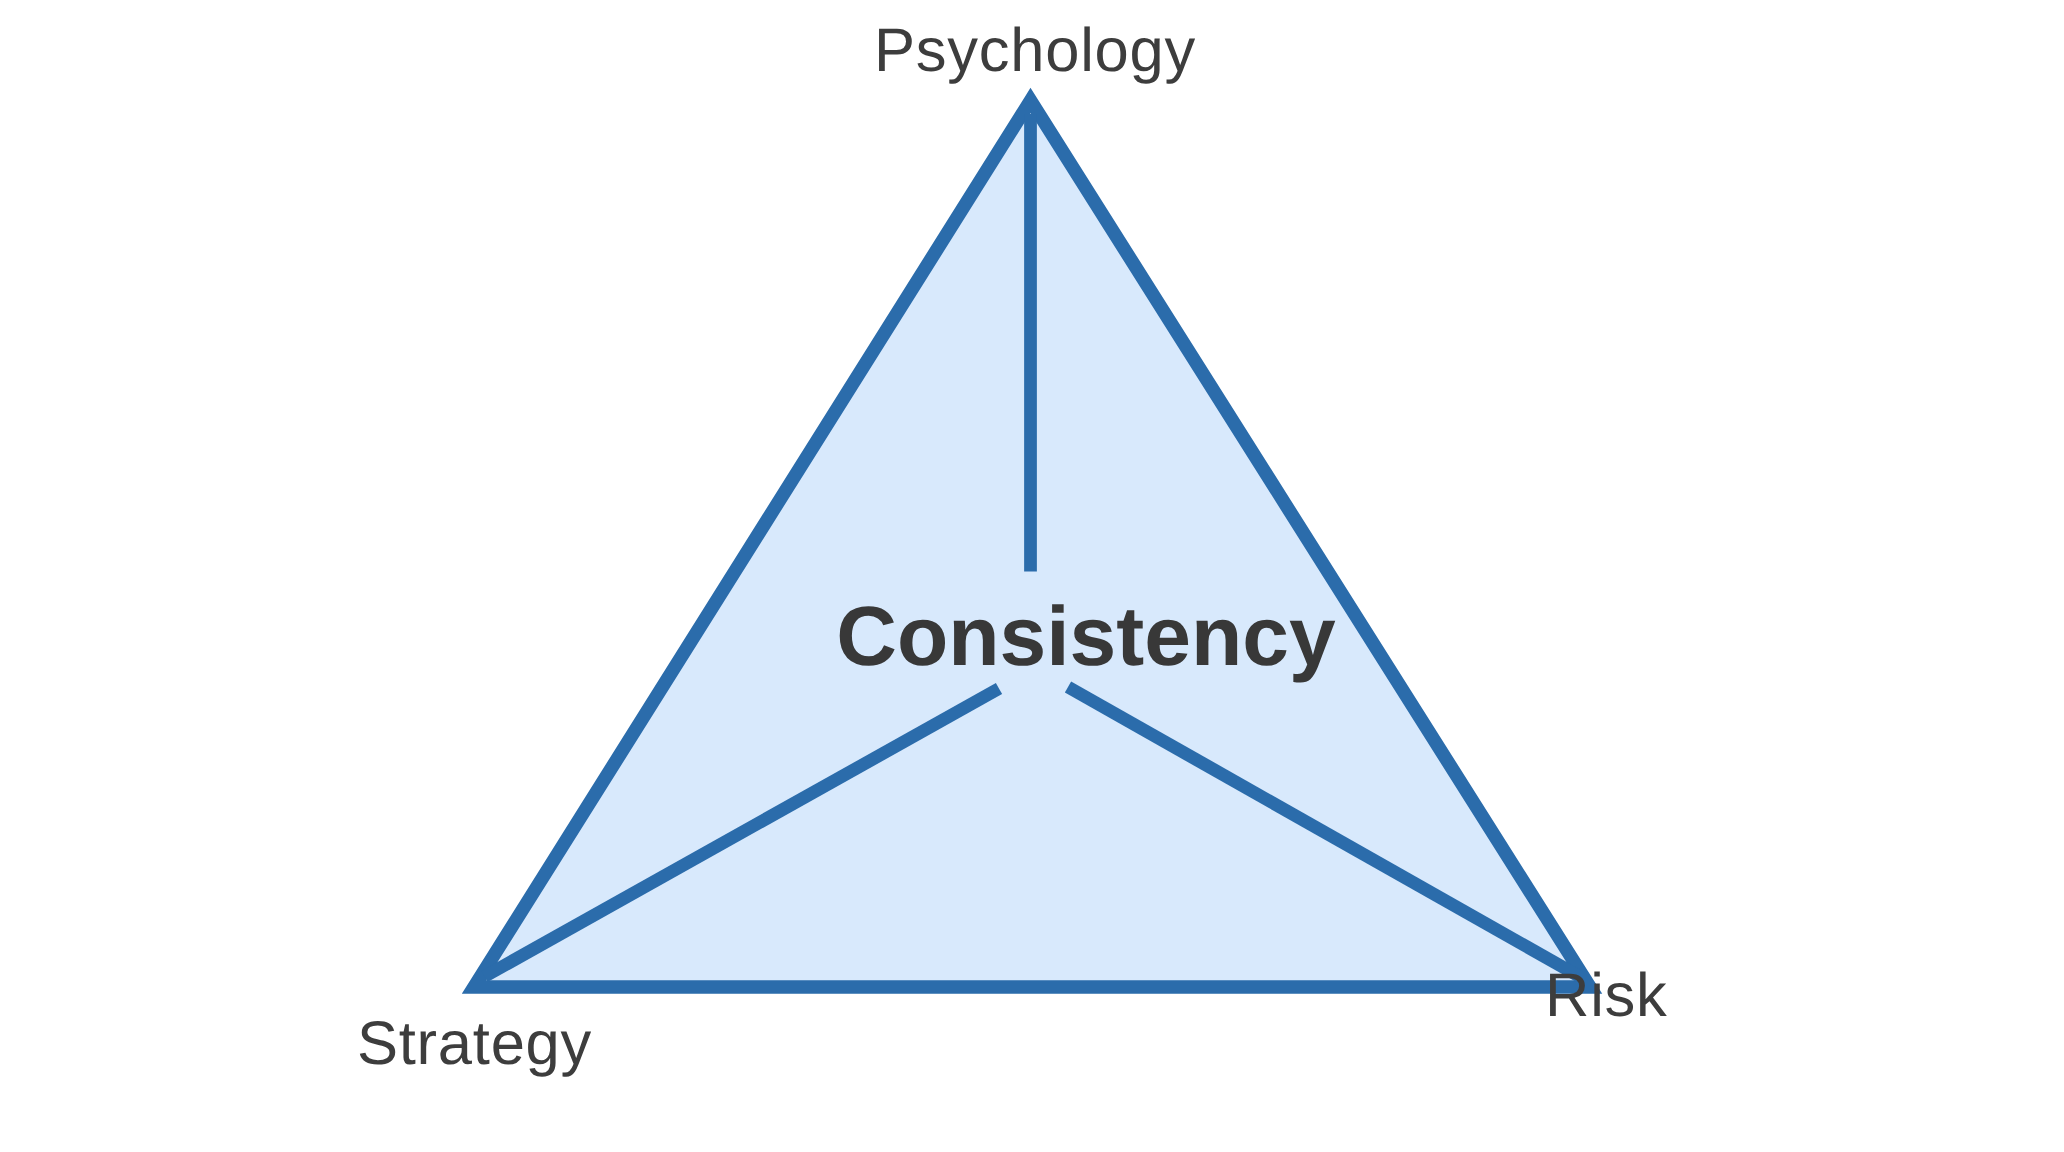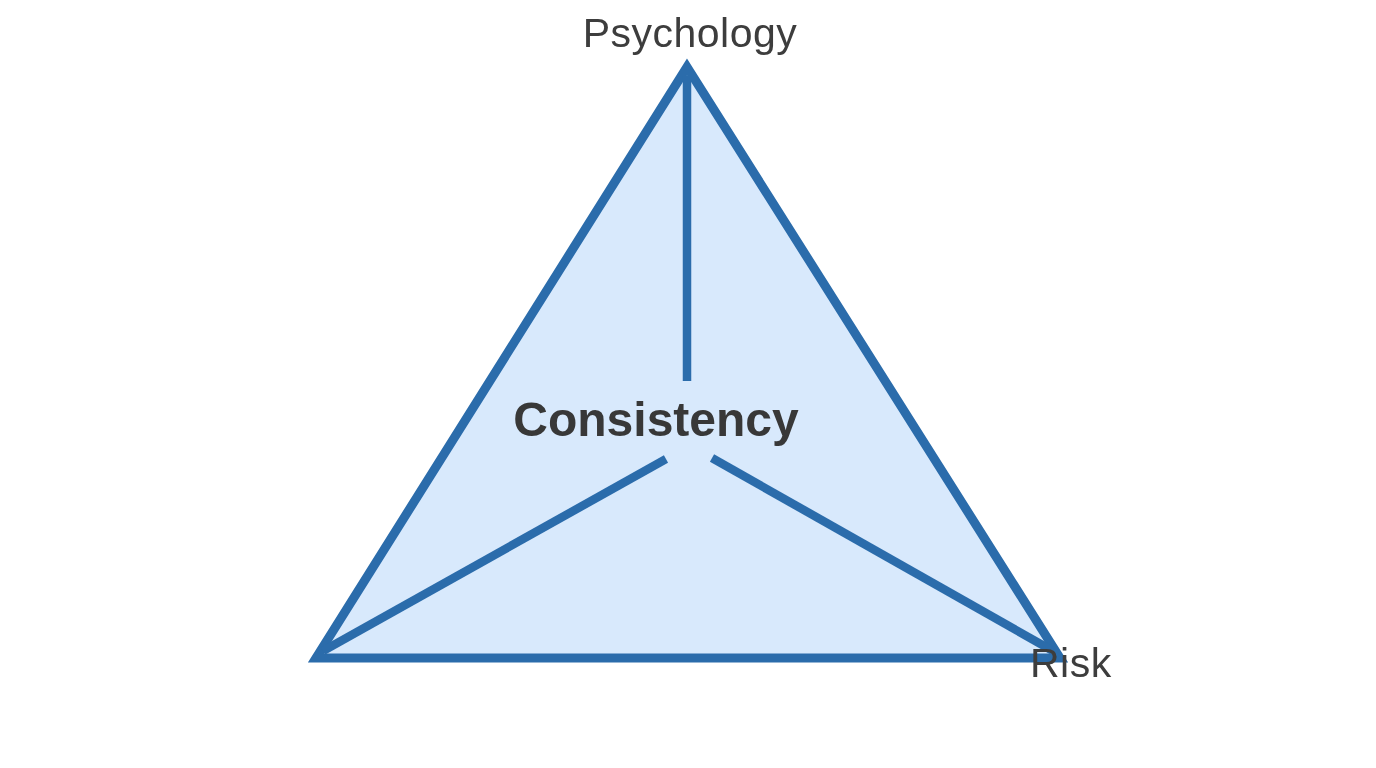--- a/index.html
+++ b/index.html
@@ -41,24 +41,24 @@
   }
   .label-bottom-left {
     left: 238px;
     top: 675px;
   }
   .label-bottom-right {
     left: 1030px;
     top: 643px;
   }
   .label-center {
-    left: 656px;
+    left: 724px;
     top: 396px;
     transform: translateX(-50%);
-    font-size: 48px;
+    font-size: 56px;
     font-weight: 700;
     color: #383838;
     letter-spacing: 0px;
   }
 </style>
 </head>
 <body>
 
 <div class="stage">
 
@@ -68,18 +68,19 @@
 
     <line x1="687" y1="76" x2="687" y2="381" stroke-width="8.5" stroke="#2b6cab"></line>
 
     <line x1="666" y1="459" x2="323" y2="651" stroke-width="8.5" stroke="#2b6cab"></line>
 
     <line x1="712" y1="458" x2="1053" y2="651" stroke-width="8.5" stroke="#2b6cab"></line>
   </svg>
 
   <div class="label vertex-label label-top">Psychology</div>
 
+  <div class="label vertex-label label-bottom-left">Strategy</div>
 
   <div class="label vertex-label label-bottom-right">Risk</div>
 
   <div class="label label-center">Consistency</div>
 
 </div>
 
 </body></html>

